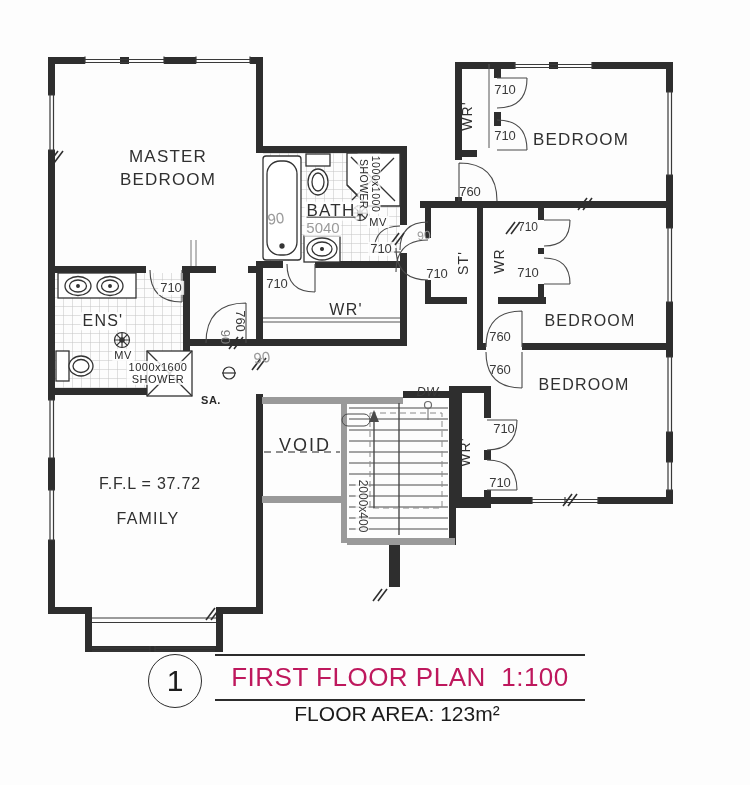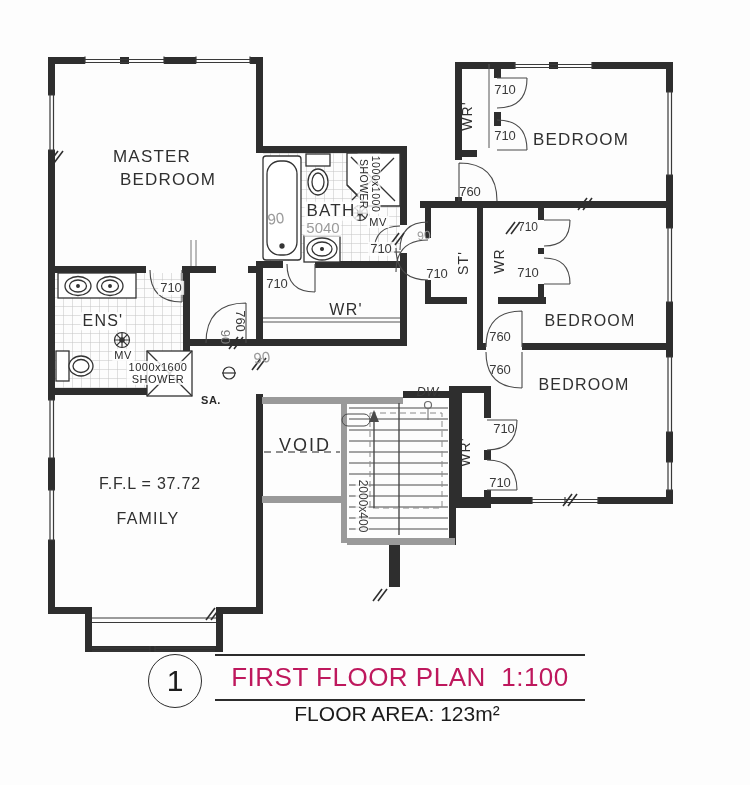--- a/index.html
+++ b/index.html
@@ -230,24 +230,24 @@
     <use href="#hatch" transform="translate(583,204)"></use>
     <use href="#hatch" transform="translate(568,500)"></use>
     <use href="#hatch" transform="translate(211,614)"></use>
     <use href="#hatch" transform="translate(378,595)"></use>
     <use href="#hatch" transform="translate(511,228)"></use>
     <use href="#hatch" transform="translate(54,157)"></use>
   </g>
 </svg>
 
 <div>
-  <div class="lbl room big" style="left:152px;top:157px;">MASTER</div>
+  <div class="lbl room big" style="left:168px;top:157px;">MASTER</div>
   <div class="lbl room big" style="left:168px;top:180px;">BEDROOM</div>
 
-  <div class="lbl room big halo" style="left:331px;top:211px;">BATH</div>
+  <div class="lbl room big halo" style="left:331px;top:211px;text-decoration:underline;">BATH</div>
   <div class="lbl dim gray halo" style="left:323px;top:228px;font-size:15px;">5040</div>
   <div class="lbl dim gray tilt" style="left:276px;top:219px;font-size:15px;">90</div>
   <div class="lbl small halo" style="left:378px;top:222px;">MV</div>
   <div class="lbl dim halo" style="left:381px;top:249px;">710</div>
   <div class="lbl small rot90 halo" style="left:369px;top:184px;font-size:10.5px;"><span>1000x1000</span><br><span>SHOWER</span></div>
 
   <div class="lbl room" style="left:346px;top:310px;">WR'</div>
   <div class="lbl dim" style="left:277px;top:284px;">710</div>
 
   <div class="lbl room halo" style="left:103px;top:321px;">ENS'</div>

